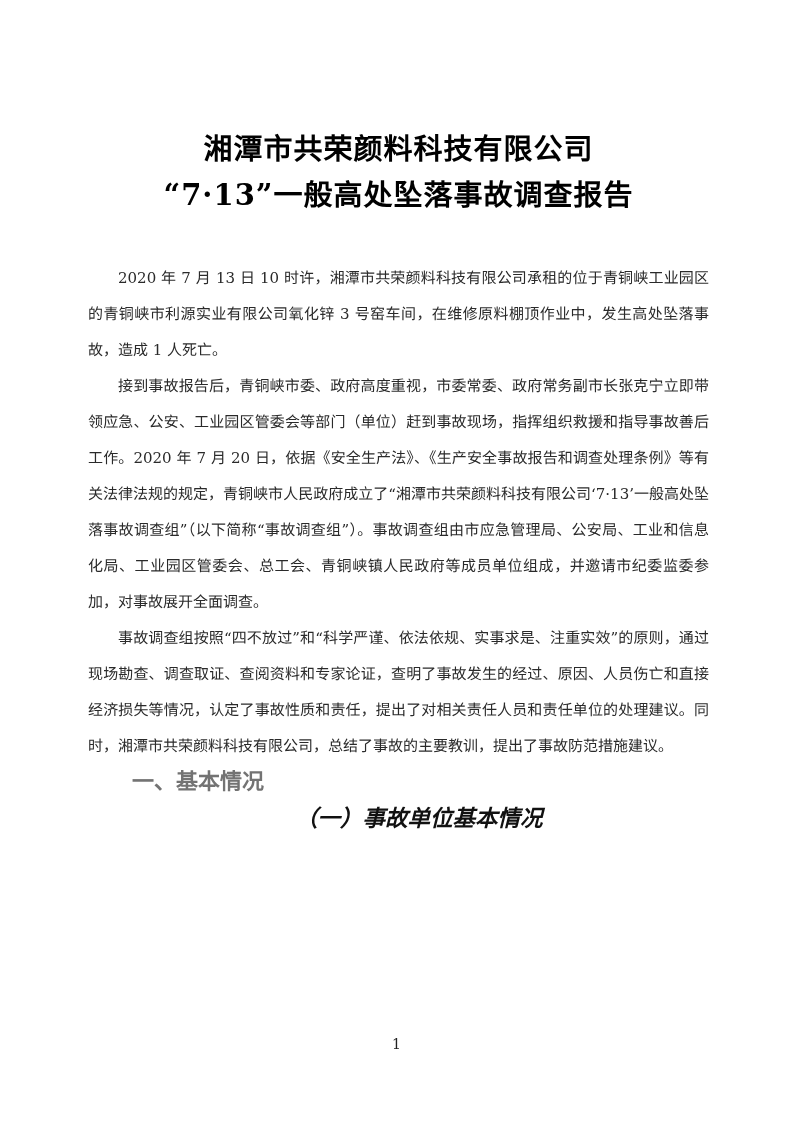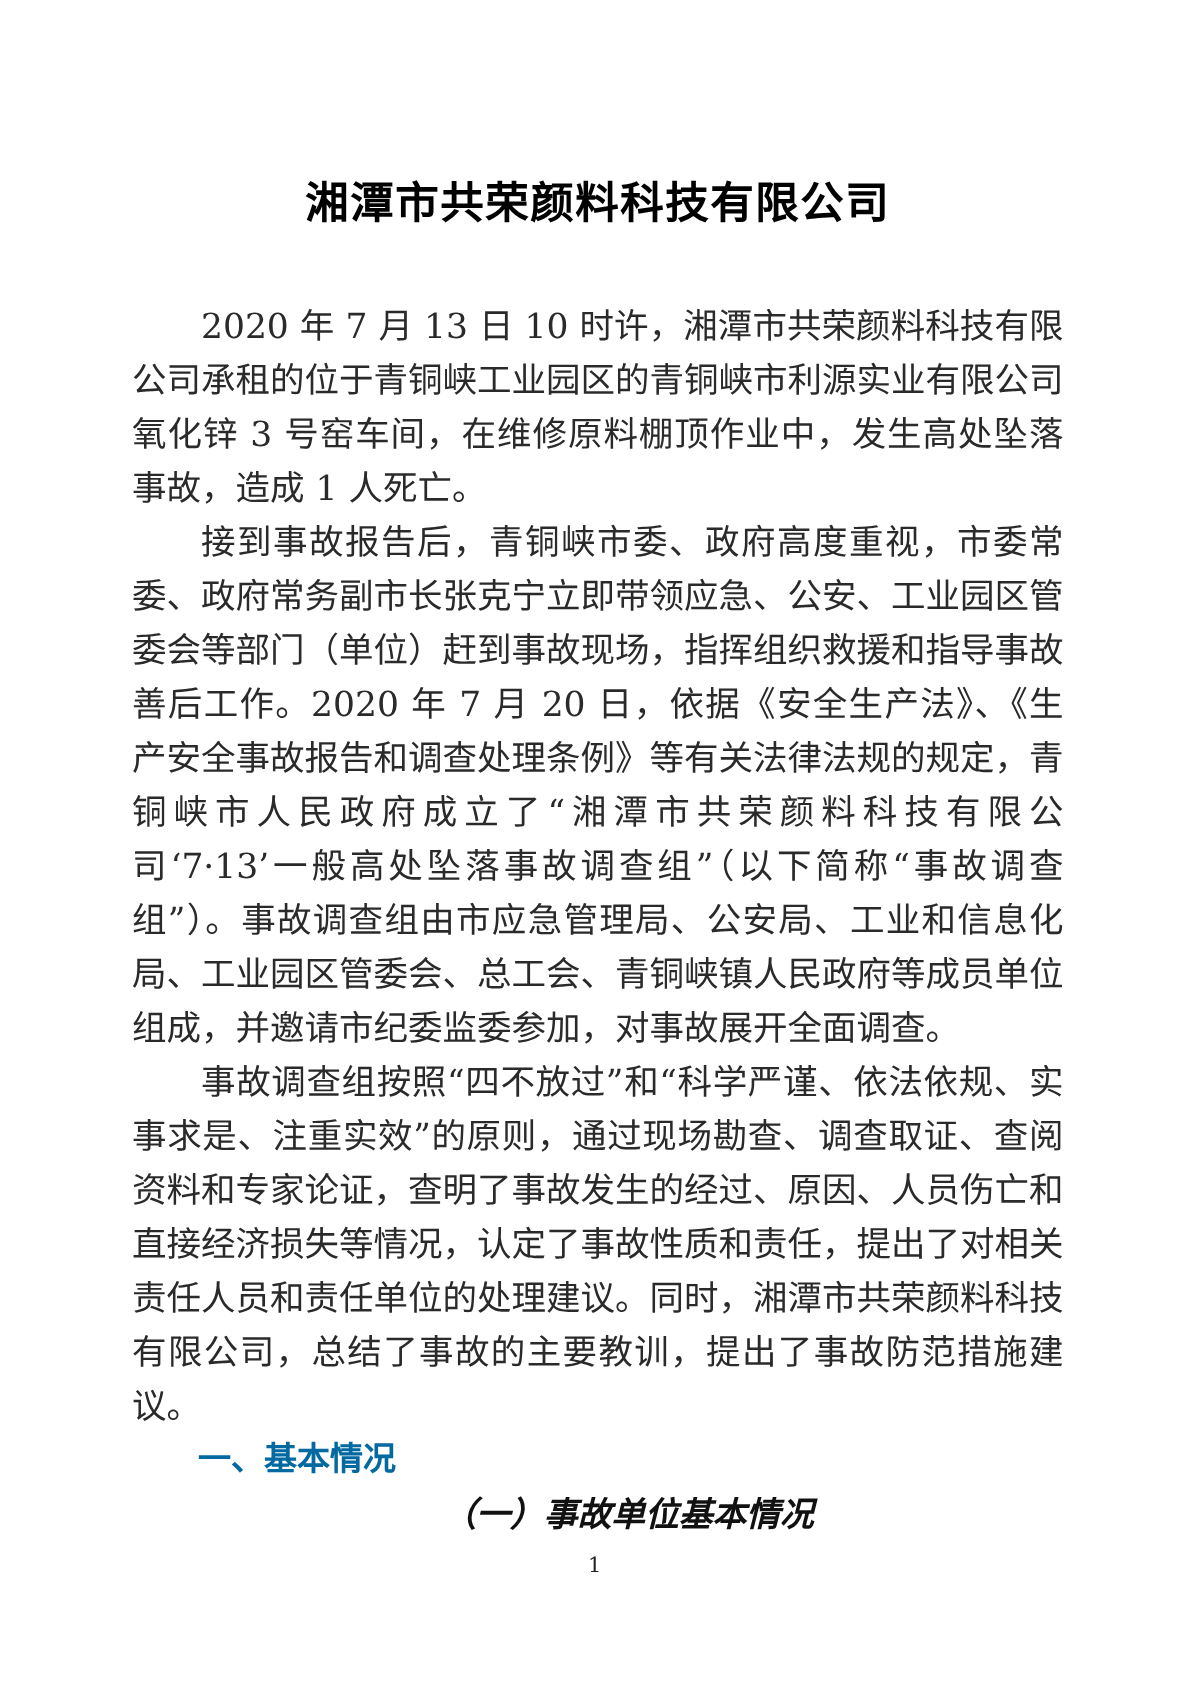--- a/index.html
+++ b/index.html
@@ -16,48 +16,48 @@
   }
   .page {
     position: relative;
     width: 793px;
     height: 1122px;
     background: #ffffff;
   }
   .content {
     position: absolute;
     left: 88px;
-    top: 112px;
+    top: 126px;
     width: 621px;
   }
   .doc-title {
     text-align: center;
     font-weight: bold;
     color: #000000;
     font-size: 29px;
     line-height: 46px;
     letter-spacing: 1px;
     margin-bottom: 42px;
     font-family: "DejaVu Serif", serif;
   }
   .para {
     margin: 0;
-    font-size: 23px;
+    font-size: 15px;
     line-height: 36px;
     text-align: justify;
     text-justify: inter-ideograph;
     text-indent: 2em;
     font-family: "DejaVu Serif", serif;
   }
   .heading-1 {
     margin: 0;
     font-size: 22px;
     line-height: 36px;
     font-weight: bold;
-    color: #0369a1;
+    color: #737373;
     text-indent: 2em;
     font-family: "DejaVu Sans", sans-serif;
   }
   .heading-2 {
     margin: 0;
     font-size: 22.5px;
     line-height: 36px;
     font-weight: bold;
     font-style: italic;
     color: #111111;
@@ -78,20 +78,21 @@
   }
 </style>
 </head>
 <body>
 
 <div class="page">
   <div class="content">
 
     <div class="doc-title">
       <div class="title-line">湘潭市共荣颜料科技有限公司</div>
+      <div class="title-line">“7·13”一般高处坠落事故调查报告</div>
     </div>
 
     <p class="para">2020 年 7 月 13 日 10 时许，湘潭市共荣颜料科技有限公司承租的位于青铜峡工业园区的青铜峡市利源实业有限公司氧化锌 3 号窑车间，在维修原料棚顶作业中，发生高处坠落事故，造成 1 人死亡。</p>
 
     <p class="para">接到事故报告后，青铜峡市委、政府高度重视，市委常委、政府常务副市长张克宁立即带领应急、公安、工业园区管委会等部门（单位）赶到事故现场，指挥组织救援和指导事故善后工作。2020 年 7 月 20 日，依据《安全生产法》、《生产安全事故报告和调查处理条例》等有关法律法规的规定，青铜峡市人民政府成立了“湘潭市共荣颜料科技有限公司‘7·13’一般高处坠落事故调查组”（以下简称“事故调查组”）。事故调查组由市应急管理局、公安局、工业和信息化局、工业园区管委会、总工会、青铜峡镇人民政府等成员单位组成，并邀请市纪委监委参加，对事故展开全面调查。</p>
 
     <p class="para">事故调查组按照“四不放过”和“科学严谨、依法依规、实事求是、注重实效”的原则，通过现场勘查、调查取证、查阅资料和专家论证，查明了事故发生的经过、原因、人员伤亡和直接经济损失等情况，认定了事故性质和责任，提出了对相关责任人员和责任单位的处理建议。同时，湘潭市共荣颜料科技有限公司，总结了事故的主要教训，提出了事故防范措施建议。</p>
 
     <h2 class="heading-1">一、基本情况</h2>
 

